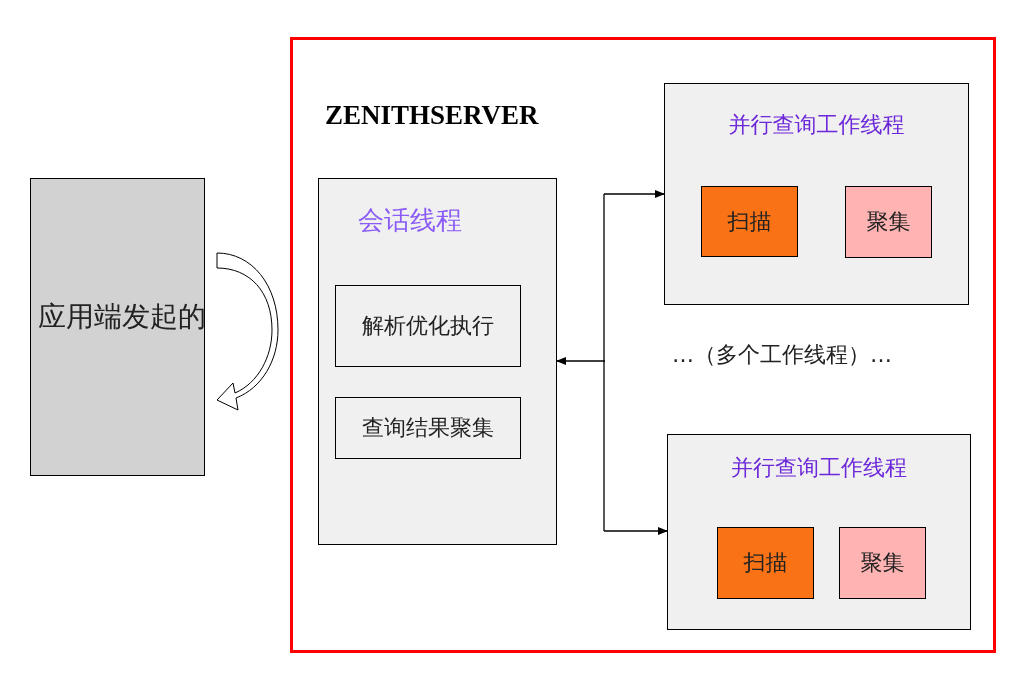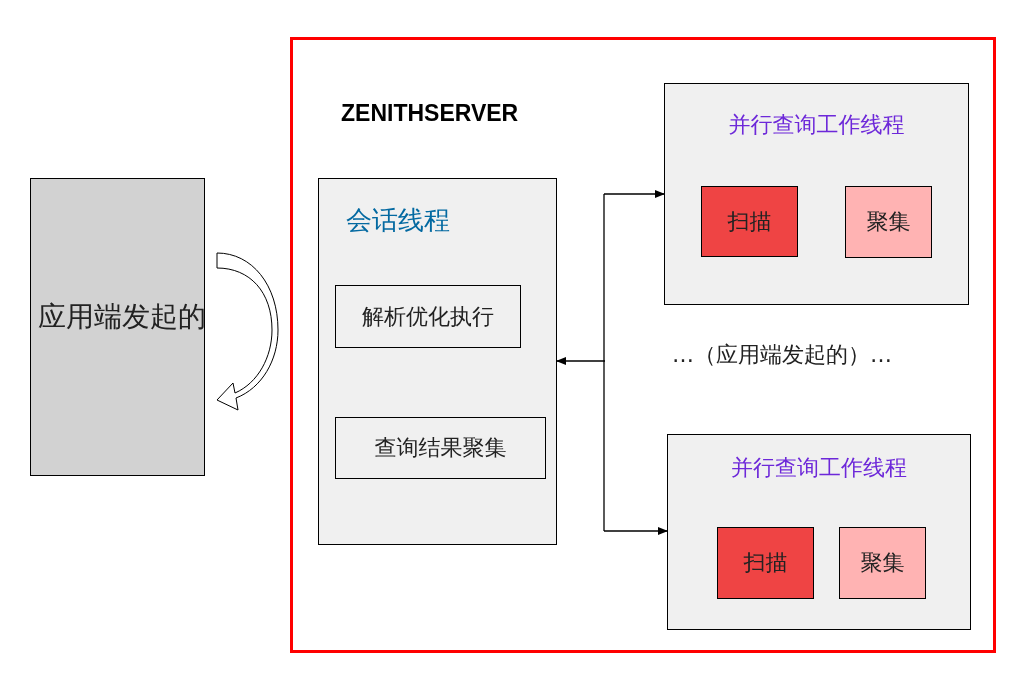--- a/index.html
+++ b/index.html
@@ -2,61 +2,61 @@
 <html><head>
 <meta charset="utf-8">
 <style>
   html, body { margin:0; padding:0; }
   body { width:1028px; height:676px; background:#ffffff; position:relative; overflow:hidden;
          font-family:"DejaVu Sans", "Liberation Sans", sans-serif; color:#222; }
   .abs { position:absolute; box-sizing:border-box; }
   .client { left:30px; top:178px; width:175px; height:298px; background:#d2d2d2; border:1px solid #000; }
   .client-text { left:38px; top:300px; width:170px; font-size:28px; line-height:34px; color:#222; }
   .server { left:290px; top:37px; width:706px; height:616px; border:3px solid #ff0000; }
-  .server-title { left:341px; top:100px; font-family:Liberation Sans, sans-serif; font-weight:bold; font-size:23px; color:#000; }
+  .server-title { left:325px; top:100px; font-family:Liberation Serif, serif; font-weight:bold; font-size:27px; color:#000; }
   .session { left:318px; top:178px; width:239px; height:367px; background:#f0f0f0; border:1px solid #000; }
-  .session-title { left:346px; top:203px; font-size:26px; color:#0369a1; }
+  .session-title { left:358px; top:203px; font-size:26px; color:#8b5cf6; }
   .inner { background:#f0f0f0; border:1px solid #000; display:flex; align-items:center; justify-content:center; font-size:22px; color:#222; }
   .worker { background:#f0f0f0; border:1px solid #000; }
   .worker-title { font-size:22px; color:#6d28d9; text-align:center; }
-  .scan { background:#ef4444; border:1px solid #000; display:flex; align-items:center; justify-content:center; font-size:22px; color:#222; }
+  .scan { background:#f97316; border:1px solid #000; display:flex; align-items:center; justify-content:center; font-size:22px; color:#222; }
   .agg { border:1px solid #000; display:flex; align-items:center; justify-content:center; font-size:22px; color:#222; }
   .ellipsis { left:672px; top:340px; font-size:22px; color:#222; white-space:nowrap; }
   svg.overlay { position:absolute; left:0; top:0; }
 </style>
 </head>
 <body>
 
 <div class="abs client"></div>
 <div class="abs client-text">
   <div>应用端发起的</div>
 </div>
 
 <div class="abs server"></div>
 <div class="abs server-title">ZENITHSERVER</div>
 
 <div class="abs session"></div>
 <div class="abs session-title">会话线程</div>
-<div class="abs inner" style="left:335px;top:285px;width:186px;height:63px;">
+<div class="abs inner" style="left:335px;top:285px;width:186px;height:82px;">
   <span>解析优化执行</span>
 </div>
-<div class="abs inner" style="left:335px;top:417px;width:211px;height:62px;">
+<div class="abs inner" style="left:335px;top:397px;width:186px;height:62px;">
   <span>查询结果聚集</span>
 </div>
 
 <div class="abs worker" style="left:664px;top:83px;width:305px;height:222px;"></div>
 <div class="abs worker-title" style="left:664px;top:110px;width:305px;">并行查询工作线程</div>
 <div class="abs scan" style="left:701px;top:186px;width:97px;height:71px;">
   <span>扫描</span>
 </div>
 <div class="abs agg" style="left:845px;top:186px;width:87px;height:72px;background:#ffb3b3;">
   <span>聚集</span>
 </div>
 
-<div class="abs ellipsis">…（应用端发起的）…</div>
+<div class="abs ellipsis">…（多个工作线程）…</div>
 
 <div class="abs worker" style="left:667px;top:434px;width:304px;height:196px;"></div>
 <div class="abs worker-title" style="left:667px;top:453px;width:304px;">并行查询工作线程</div>
 <div class="abs scan" style="left:717px;top:527px;width:97px;height:72px;">
   <span>扫描</span>
 </div>
 <div class="abs agg" style="left:839px;top:527px;width:87px;height:72px;background:#ffb3b3;">
   <span>聚集</span>
 </div>
 

